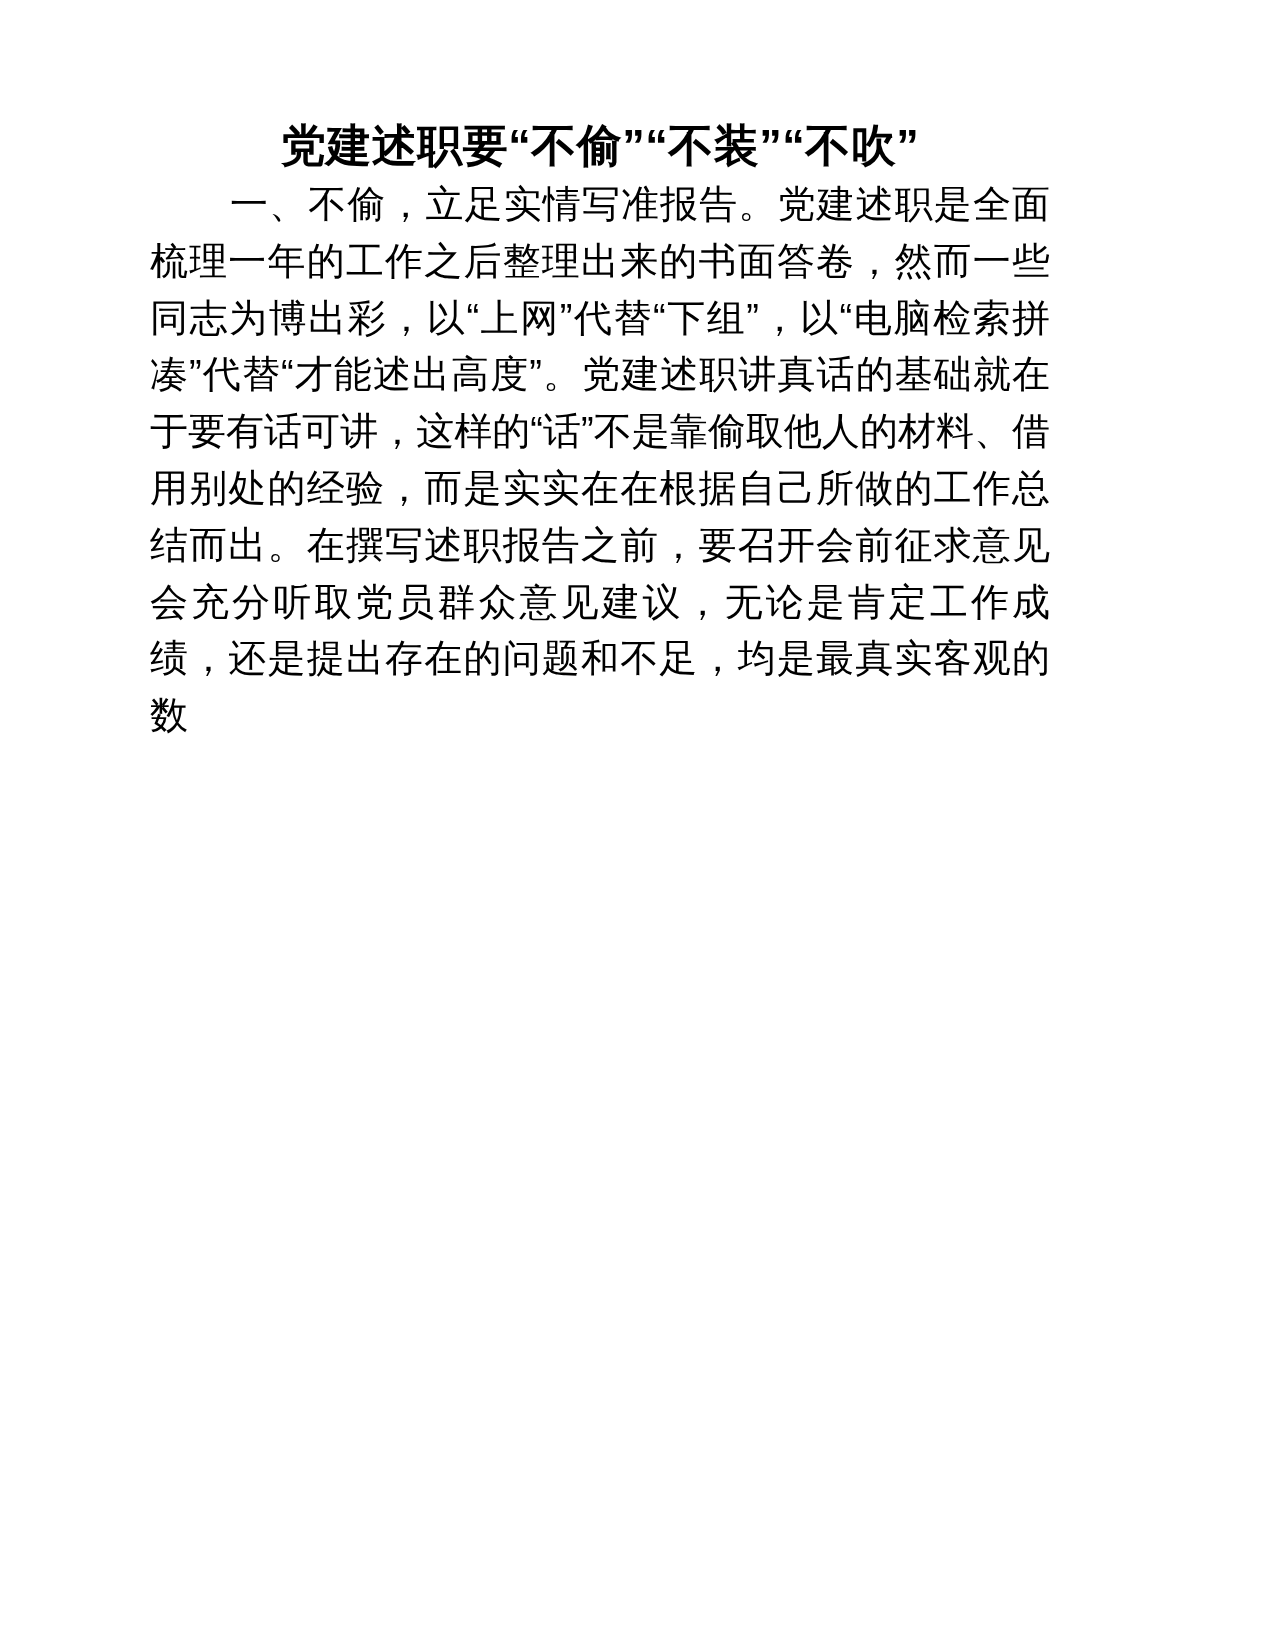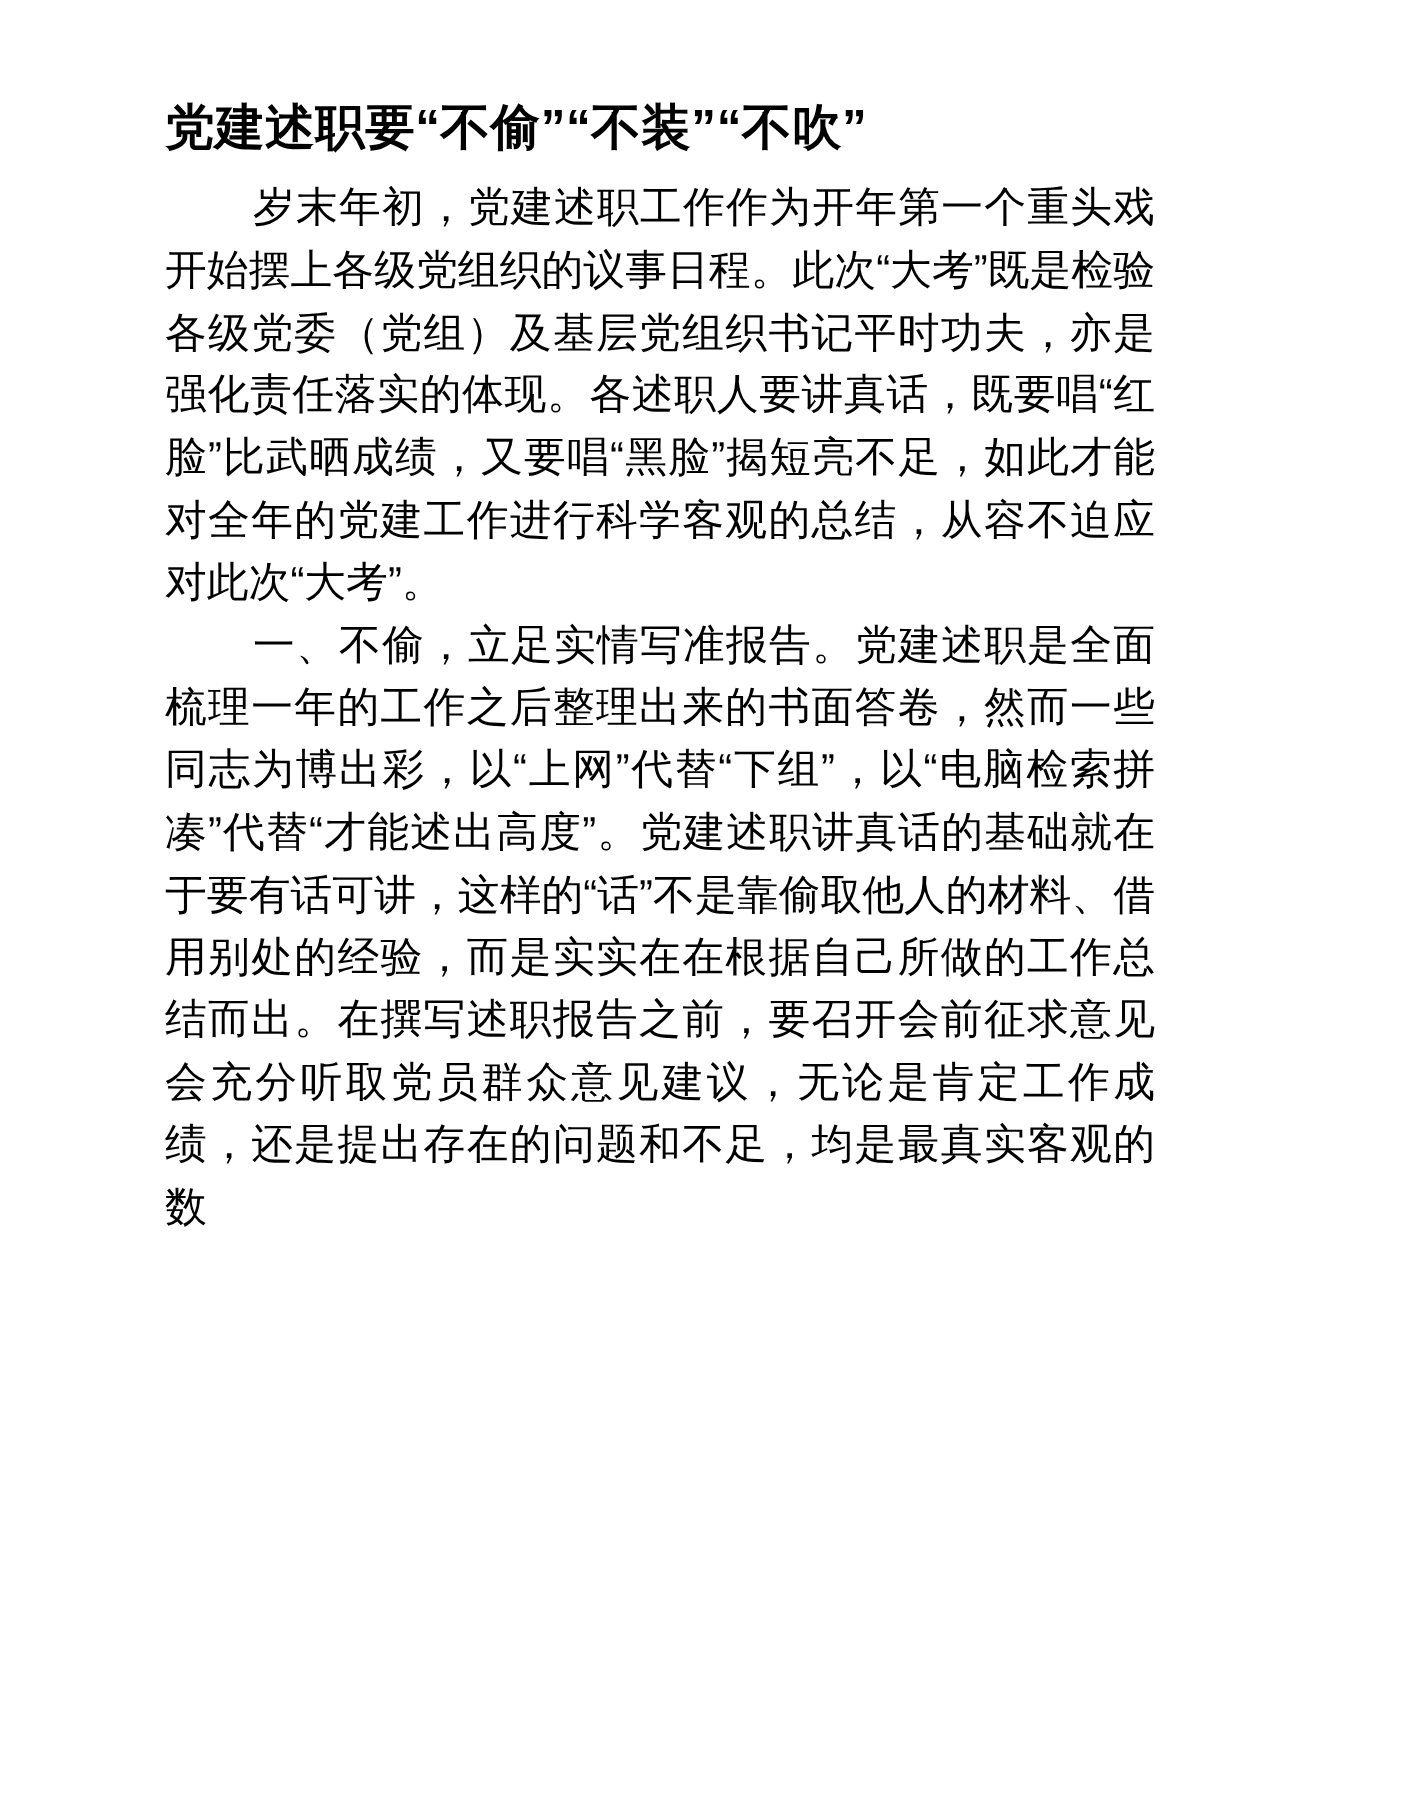--- a/index.html
+++ b/index.html
@@ -21,22 +21,23 @@
     left: 150px;
     top: 0;
     width: 900px;
   }
   .doc-title {
     font-family: "Liberation Sans", "DejaVu Sans", sans-serif;
     font-weight: 700;
     font-size: 45px;
     line-height: 60px;
     color: #000000;
+    text-align: center;
     margin: 0;
-    padding-top: 86px;
+    padding-top: 116px;
     letter-spacing: 0.5px;
     white-space: nowrap;
   }
   .para {
     font-family: "Liberation Sans", "DejaVu Sans", sans-serif;
     font-weight: 400;
     font-size: 38px;
     line-height: 56.8px;
     color: #000000;
     text-align: justify;
@@ -53,16 +54,15 @@
   .para + .para {
     margin-top: 0px;
   }
 </style>
 </head>
 <body>
 
 <div class="page">
   <div class="doc-body">
     <h1 class="doc-title">党建述职要“不偷”“不装”“不吹”</h1>
-    <p class="para first">岁末年初，党建述职工作作为开年第一个重头戏开始摆上各级党组织的议事日程。此次“大考”既是检验各级党委（党组）及基层党组织书记平时功夫，亦是强化责任落实的体现。各述职人要讲真话，既要唱“红脸”比武晒成绩，又要唱“黑脸”揭短亮不足，如此才能对全年的党建工作进行科学客观的总结，从容不迫应对此次“大考”。</p>
     <p class="para">一、不偷，立足实情写准报告。党建述职是全面梳理一年的工作之后整理出来的书面答卷，然而一些同志为博出彩，以“上网”代替“下组”，以“电脑检索拼凑”代替“才能述出高度”。党建述职讲真话的基础就在于要有话可讲，这样的“话”不是靠偷取他人的材料、借用别处的经验，而是实实在在根据自己所做的工作总结而出。在撰写述职报告之前，要召开会前征求意见会充分听取党员群众意见建议，无论是肯定工作成绩，还是提出存在的问题和不足，均是最真实客观的数</p>
   </div>
 </div>
 
 </body></html>

